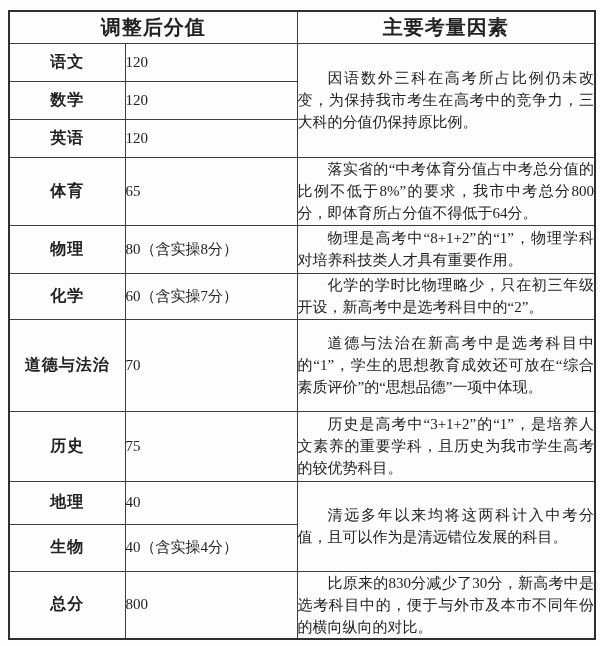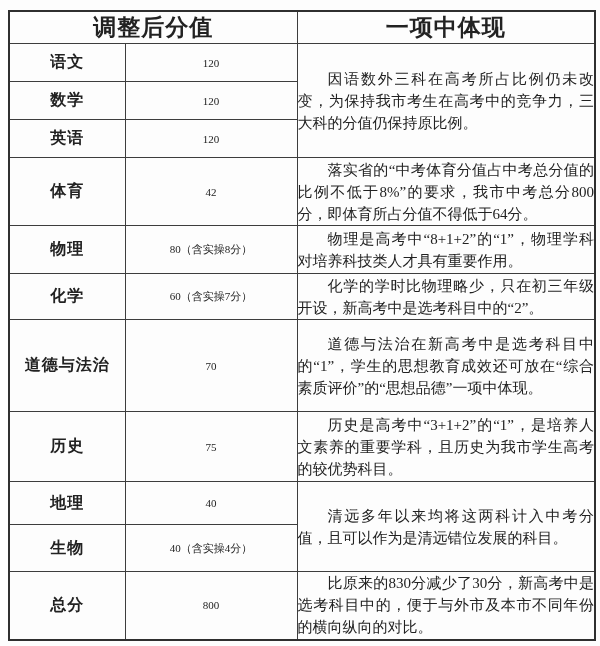--- a/index.html
+++ b/index.html
@@ -25,37 +25,37 @@
     border-collapse: collapse;
     table-layout: fixed;
     border: 2px solid #2f2f2f;
   }
   table.score-table td {
     border: 1px solid #3d3d3d;
     padding: 0;
     overflow: hidden;
   }
   td.th {
-    font-size: 23px;
+    font-size: 20px;
     font-weight: bold;
     text-align: center;
     vertical-align: middle;
     letter-spacing: 1px;
   }
   td.subject {
     font-size: 16px;
     font-weight: bold;
     text-align: center;
     vertical-align: middle;
     letter-spacing: 1px;
     margin-top: 35px;
   }
   td.score {
-    font-size: 11px;
-    text-align: center;
+    font-size: 15px;
+    text-align: left;
     vertical-align: middle;
   }
   td.factor {
     font-size: 15px;
     line-height: 22px;
     text-align: justify;
     text-justify: inter-ideograph;
     vertical-align: middle;
     padding: 3px 7px 3px 6px;
     text-indent: 2em;
@@ -68,38 +68,38 @@
 <div class="page">
   <table class="score-table">
     <colgroup>
       <col style="width:116px">
       <col style="width:172px">
       <col style="width:298px">
     </colgroup>
     <tbody>
       <tr style="height:32px">
         <td class="th" colspan="2">调整后分值</td>
-        <td class="th">一项中体现</td>
+        <td class="th">主要考量因素</td>
       </tr>
       <tr style="height:38px">
         <td class="subject">语文</td>
         <td class="score">120</td>
         <td class="factor" rowspan="3">因语数外三科在高考所占比例仍未改变，为保持我市考生在高考中的竞争力，三大科的分值仍保持原比例。</td>
       </tr>
       <tr style="height:38px">
         <td class="subject">数学</td>
         <td class="score">120</td>
       </tr>
       <tr style="height:38px">
         <td class="subject">英语</td>
         <td class="score">120</td>
       </tr>
       <tr style="height:68px">
         <td class="subject">体育</td>
-        <td class="score">42</td>
+        <td class="score">65</td>
         <td class="factor">落实省的“中考体育分值占中考总分值的比例不低于8%”的要求，我市中考总分800分，即体育所占分值不得低于64分。</td>
       </tr>
       <tr style="height:48px">
         <td class="subject">物理</td>
         <td class="score">80（含实操8分）</td>
         <td class="factor">物理是高考中“8+1+2”的“1”，物理学科对培养科技类人才具有重要作用。</td>
       </tr>
       <tr style="height:46px">
         <td class="subject">化学</td>
         <td class="score">60（含实操7分）</td>

